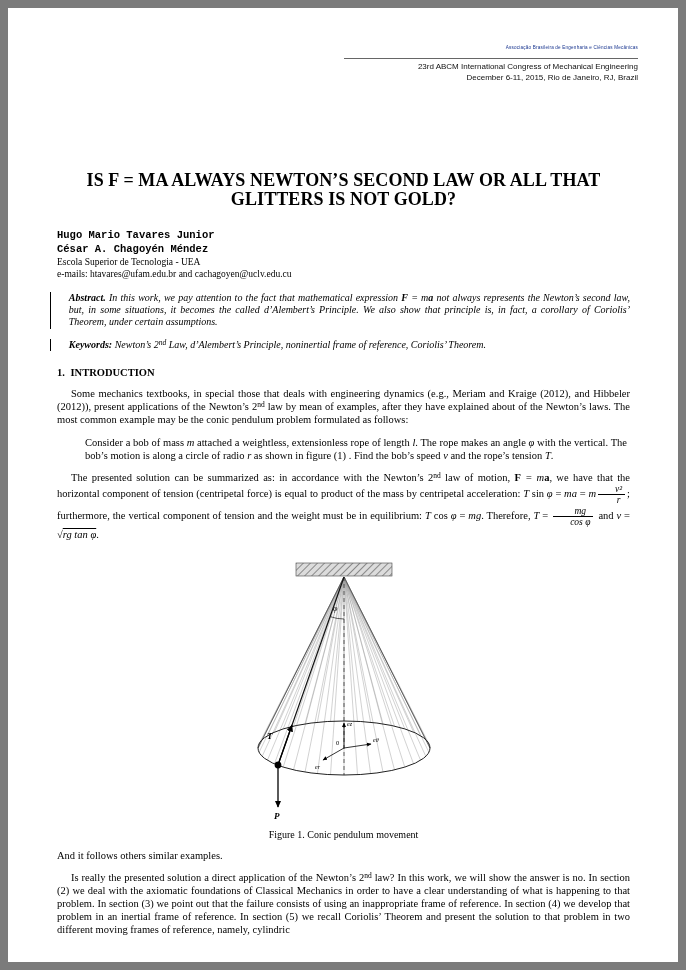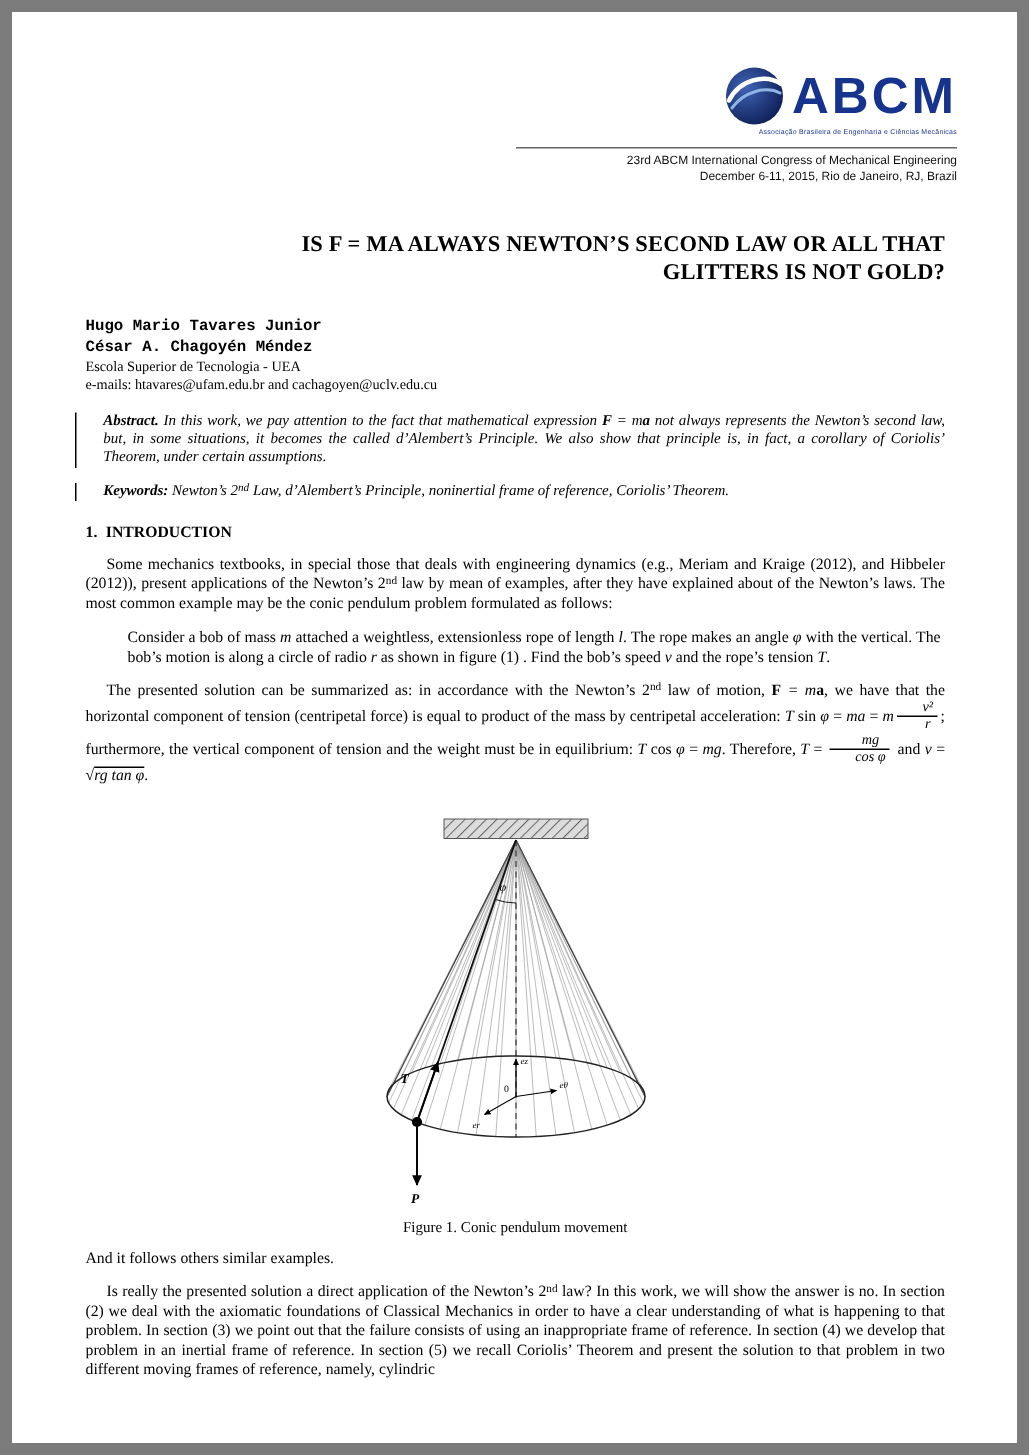--- a/index.html
+++ b/index.html
@@ -27,21 +27,21 @@
   }
   .congress{
     margin-top:8px;margin-left:auto;width:294px;
     border-top:1px solid #666;padding-top:3px;
     font-family:"Liberation Sans",sans-serif;font-size:8px;line-height:10.5px;
     text-align:right;color:#111;
   }
   
   .content{padding:146px 48px 0 49px;}
   .title{
-    margin:0;font-size:15px;font-weight:bold;text-align:right;
+    margin:17px;font-size:18px;font-weight:bold;text-align:center;
     line-height:19px;letter-spacing:0.1px;
   }
   .authors{margin-top:20px;}
   .author{font-size:10.5px;font-weight:bold;line-height:13.5px;font-family:Liberation Mono, monospace;}
   .affil{font-size:9.5px;line-height:12px;}
   .abstract,.keywords{
     font-style:italic;font-size:10px;line-height:12.2px;text-align:justify;
   }
   .abstract{margin-top:12px;}
   .keywords{margin-top:10px;}
@@ -64,34 +64,20 @@
   figcaption{font-size:10px;margin-top:2px;}
   svg text{font-family:"Liberation Serif",serif;}
 </style>
 </head>
 <body>
 
 <div class="page">
 
 
   <div class="abcm-block">
-    <div class="abcm-row">
-      <svg width="40" height="40" viewBox="0 0 40 40">
-        <defs>
-          <radialGradient id="abcmg" cx="35%" cy="35%" r="75%">
-            <stop offset="0%" stop-color="#3f63b5"></stop>
-            <stop offset="100%" stop-color="#0c1c52"></stop>
-          </radialGradient>
-        </defs>
-        <circle cx="20" cy="20" r="19" fill="url(#abcmg)"></circle>
-        <path d="M3 23 C10 9, 27 5, 38 12" fill="none" stroke="#ffffff" stroke-width="3" stroke-linecap="round"></path>
-        <path d="M5 28 C13 17, 28 13, 37 18" fill="none" stroke="#8fb4e3" stroke-width="2" stroke-linecap="round"></path>
-      </svg>
-      <span class="abcm-name">ABCM</span>
-    </div>
     <div class="abcm-sub">Associação Brasileira de Engenharia e Ciências Mecânicas</div>
     <div class="congress">
       <div>23rd ABCM International Congress of Mechanical Engineering</div>
       <div>December 6-11, 2015, Rio de Janeiro, RJ, Brazil</div>
     </div>
   </div>
 
   <div class="content">
 
     <h1 class="title">

